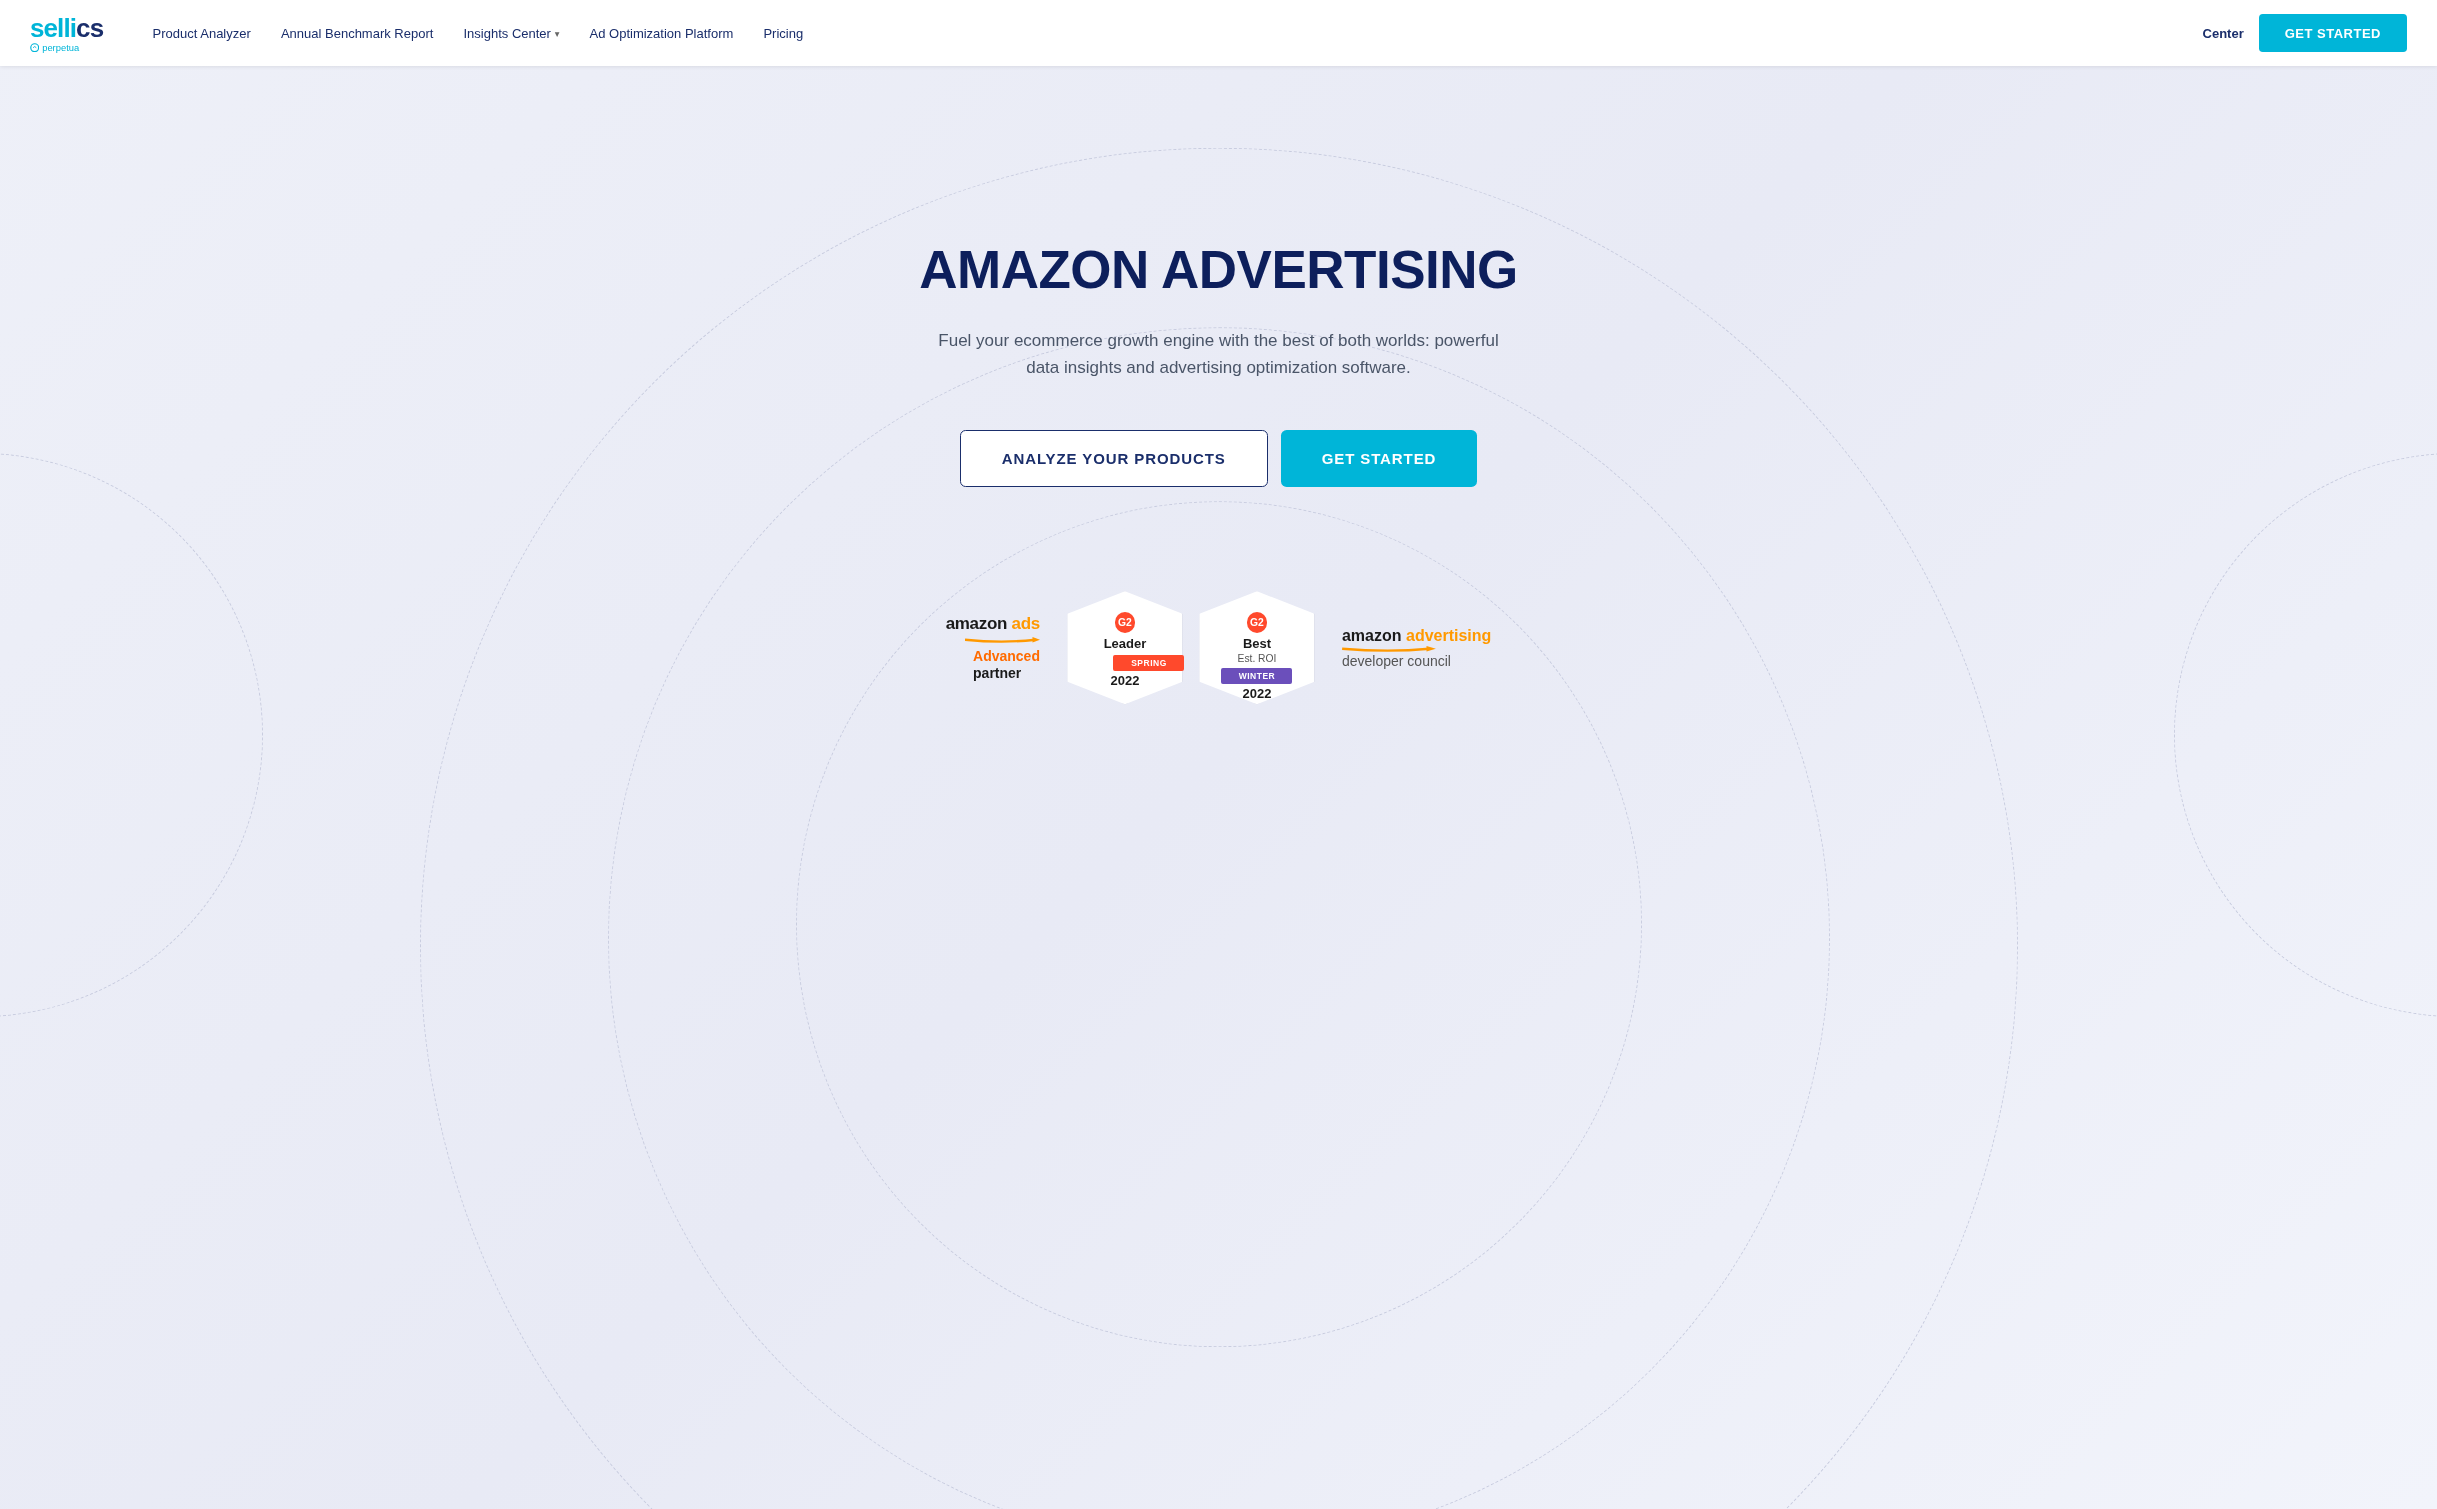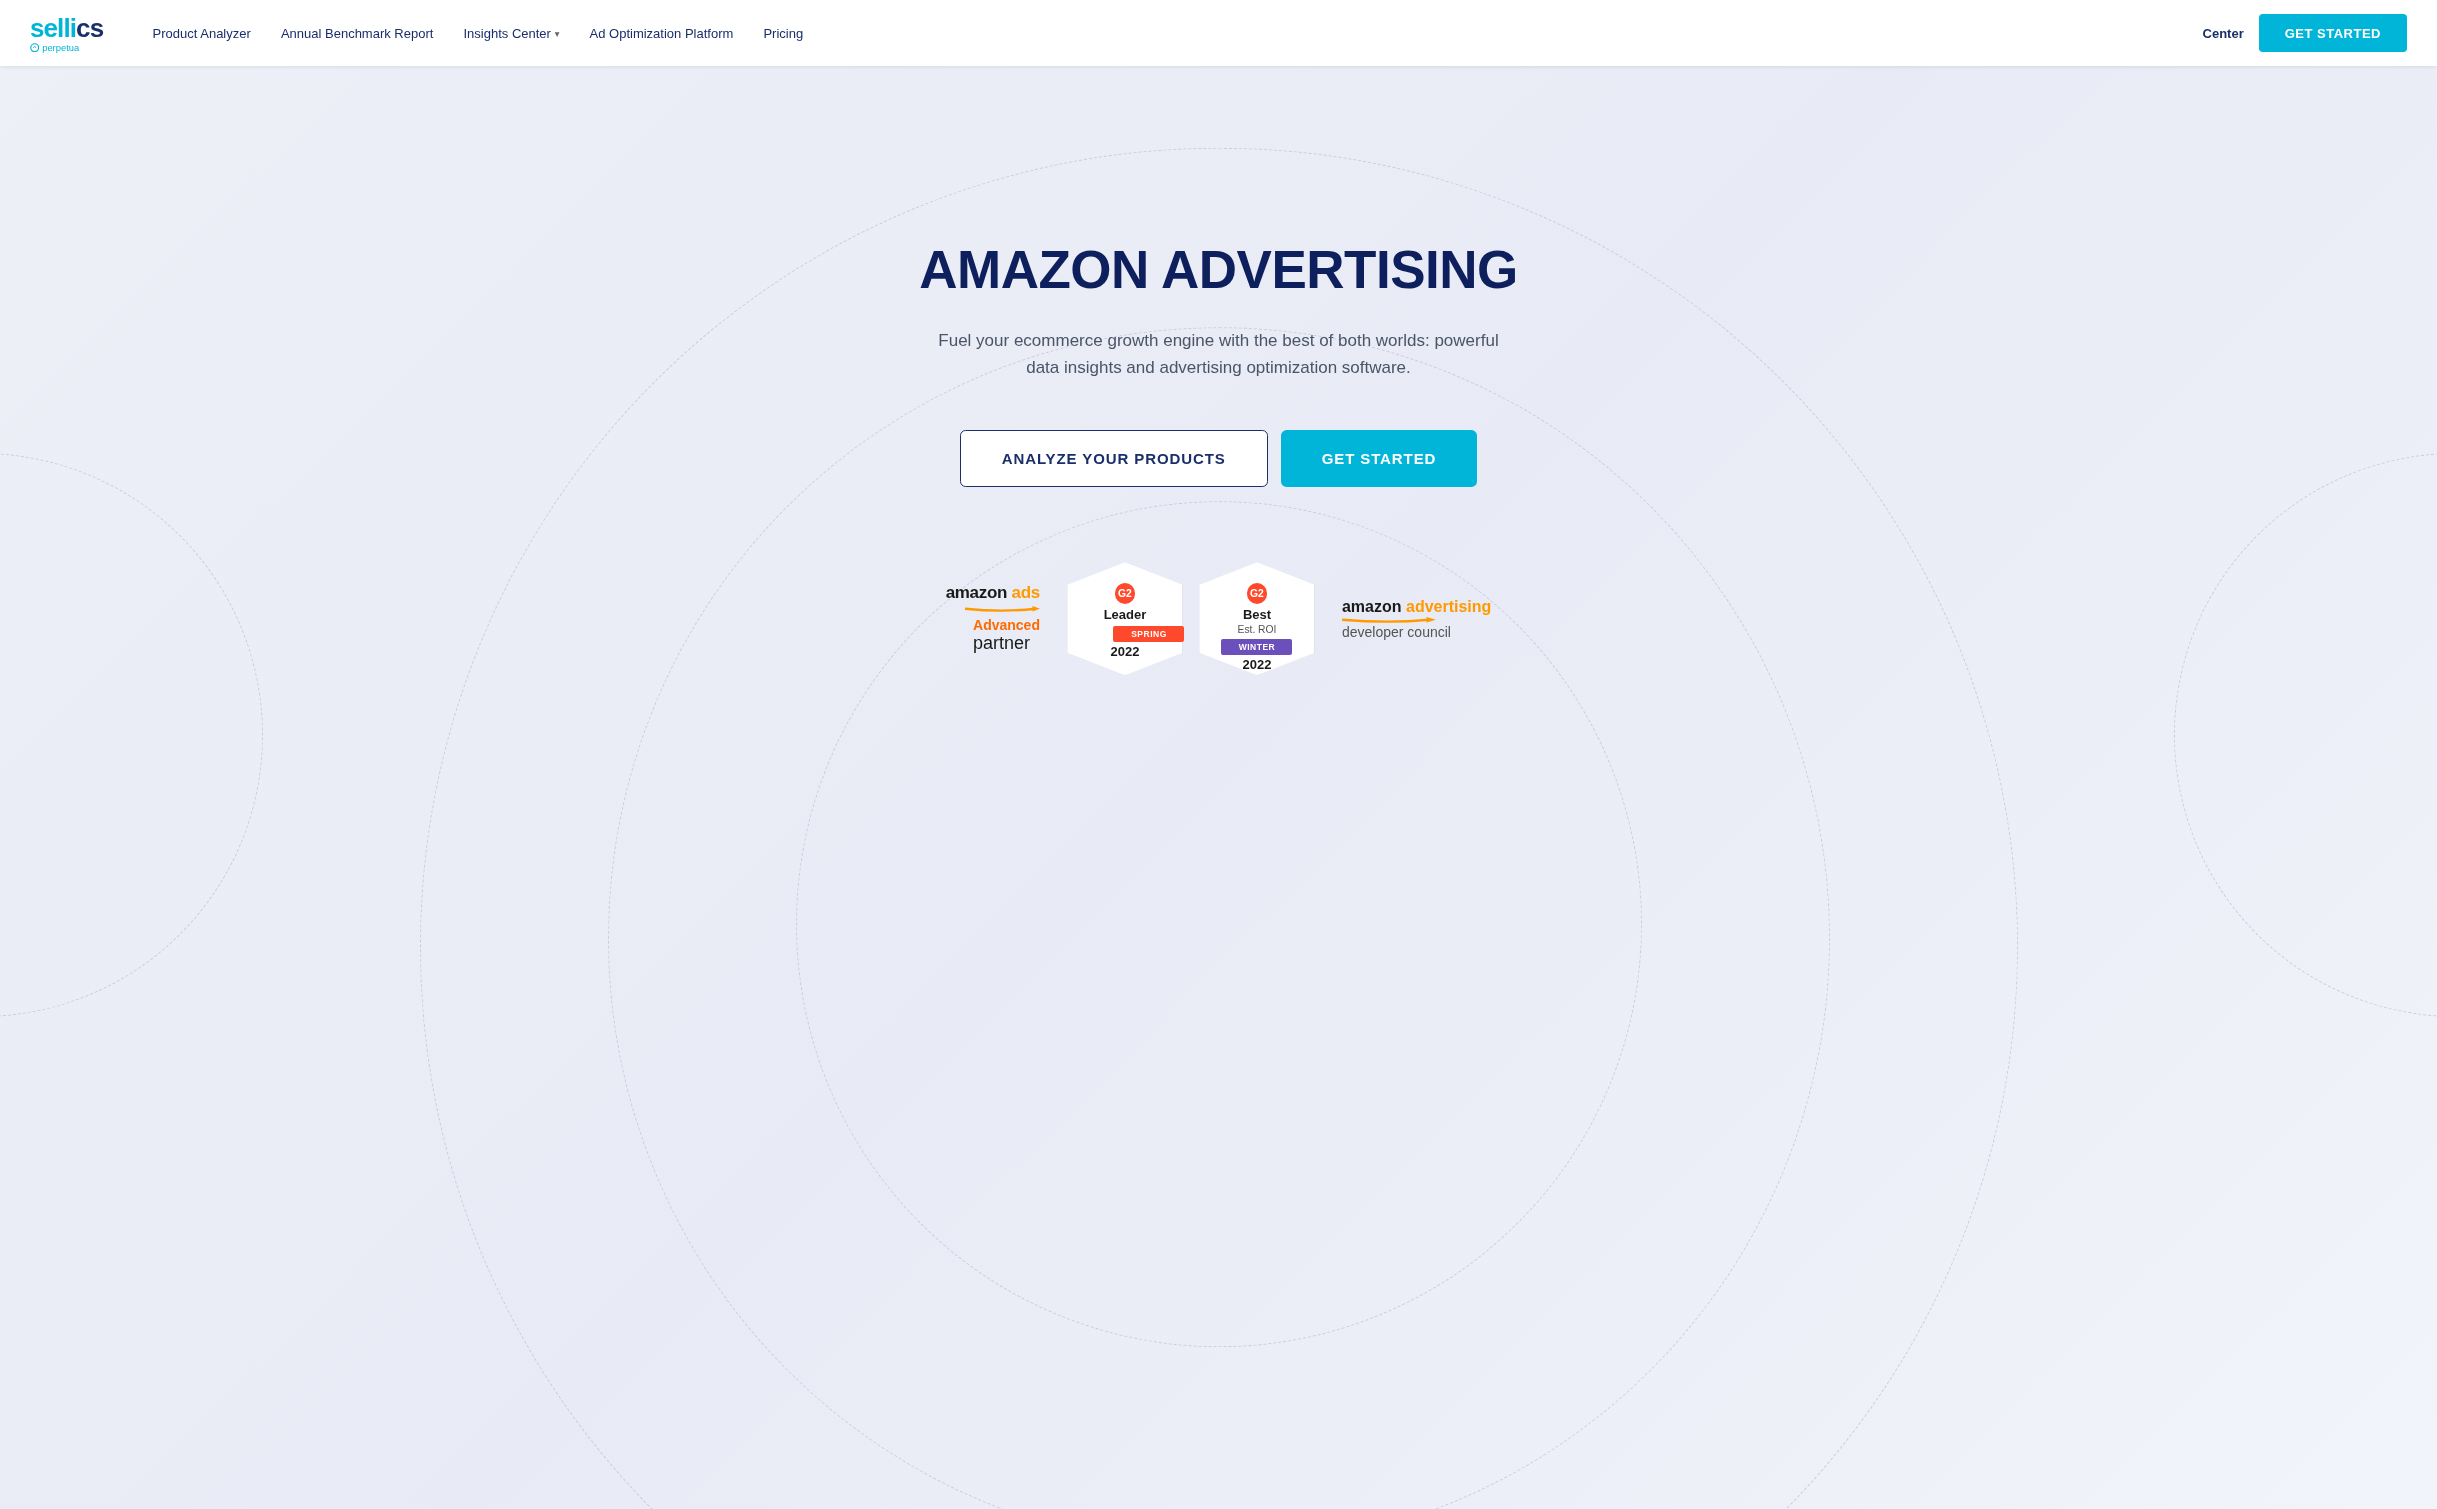--- a/index.html
+++ b/index.html
@@ -167,21 +167,21 @@
       color: #4a5568;
       text-align: center;
       max-width: 564px;
       line-height: 1.6;
       margin-bottom: 49px;
     }
 
     .hero-buttons {
       display: flex;
       gap: 13px;
-      margin-bottom: 75px;
+      margin-bottom: 104px;
     }
     .btn-analyze {
       background: white;
       border: 1.9px solid #1a2e6b;
       color: #1a2e6b;
       padding: 19px 41px;
       font-size: 15px;
       font-weight: 700;
       letter-spacing: 0.9px;
       text-transform: uppercase;
@@ -230,23 +230,23 @@
       height: 7.5px;
       display: block;
       margin: 1.9px 0 3.8px 0;
     }
     .amazon-advanced {
       font-size: 14px;
       color: #ff6b00;
       font-weight: 700;
     }
     .amazon-partner {
-      font-size: 18px;
+      font-size: 14px;
       color: #1a1a1a;
-      font-weight: 400;
+      font-weight: 700;
     }
 
     
     .g2-badge {
       display: flex;
       flex-direction: column;
       align-items: center;
       width: 94px;
     }
     .g2-badge-inner {

